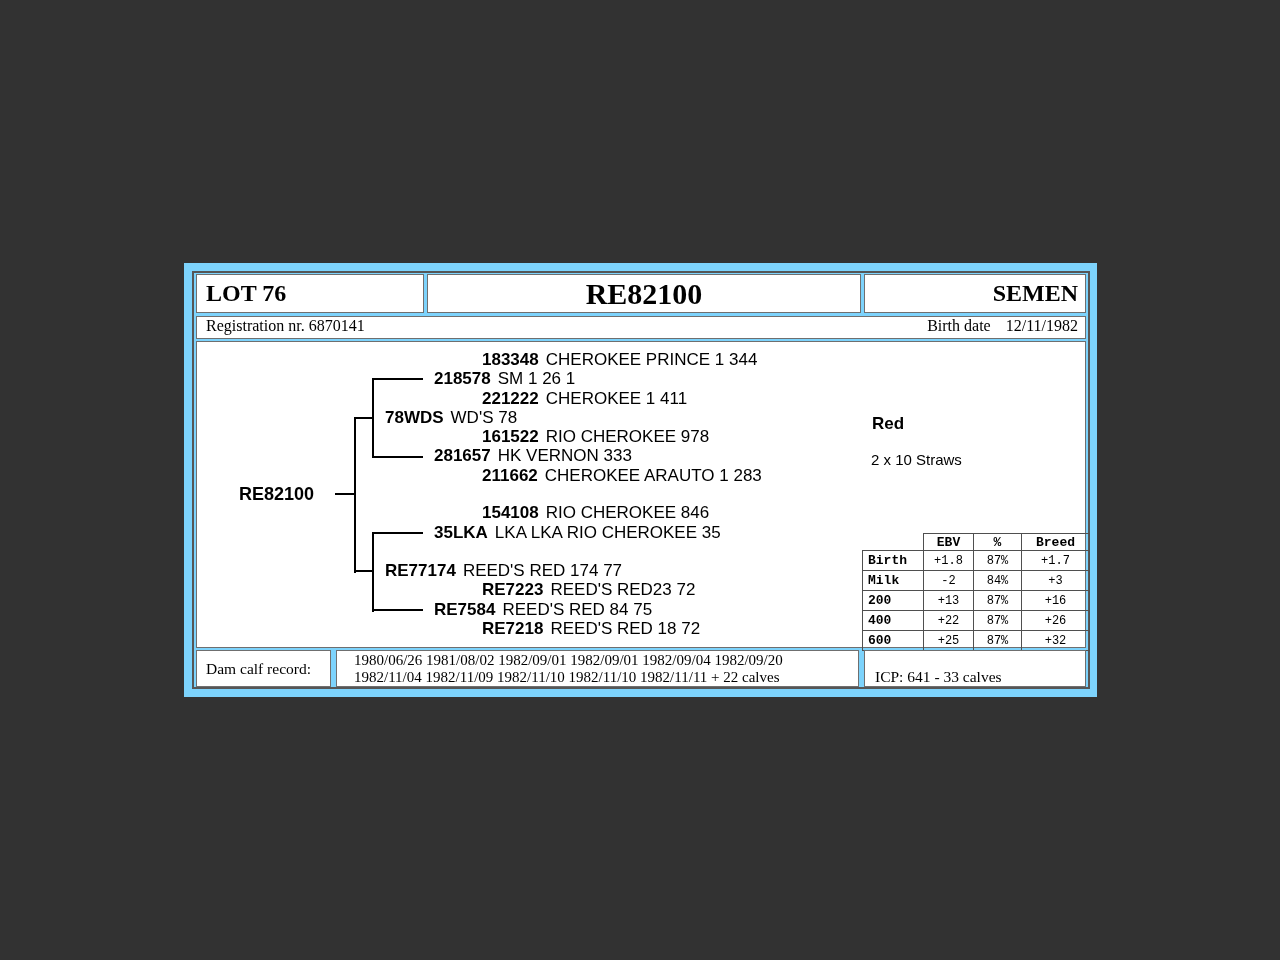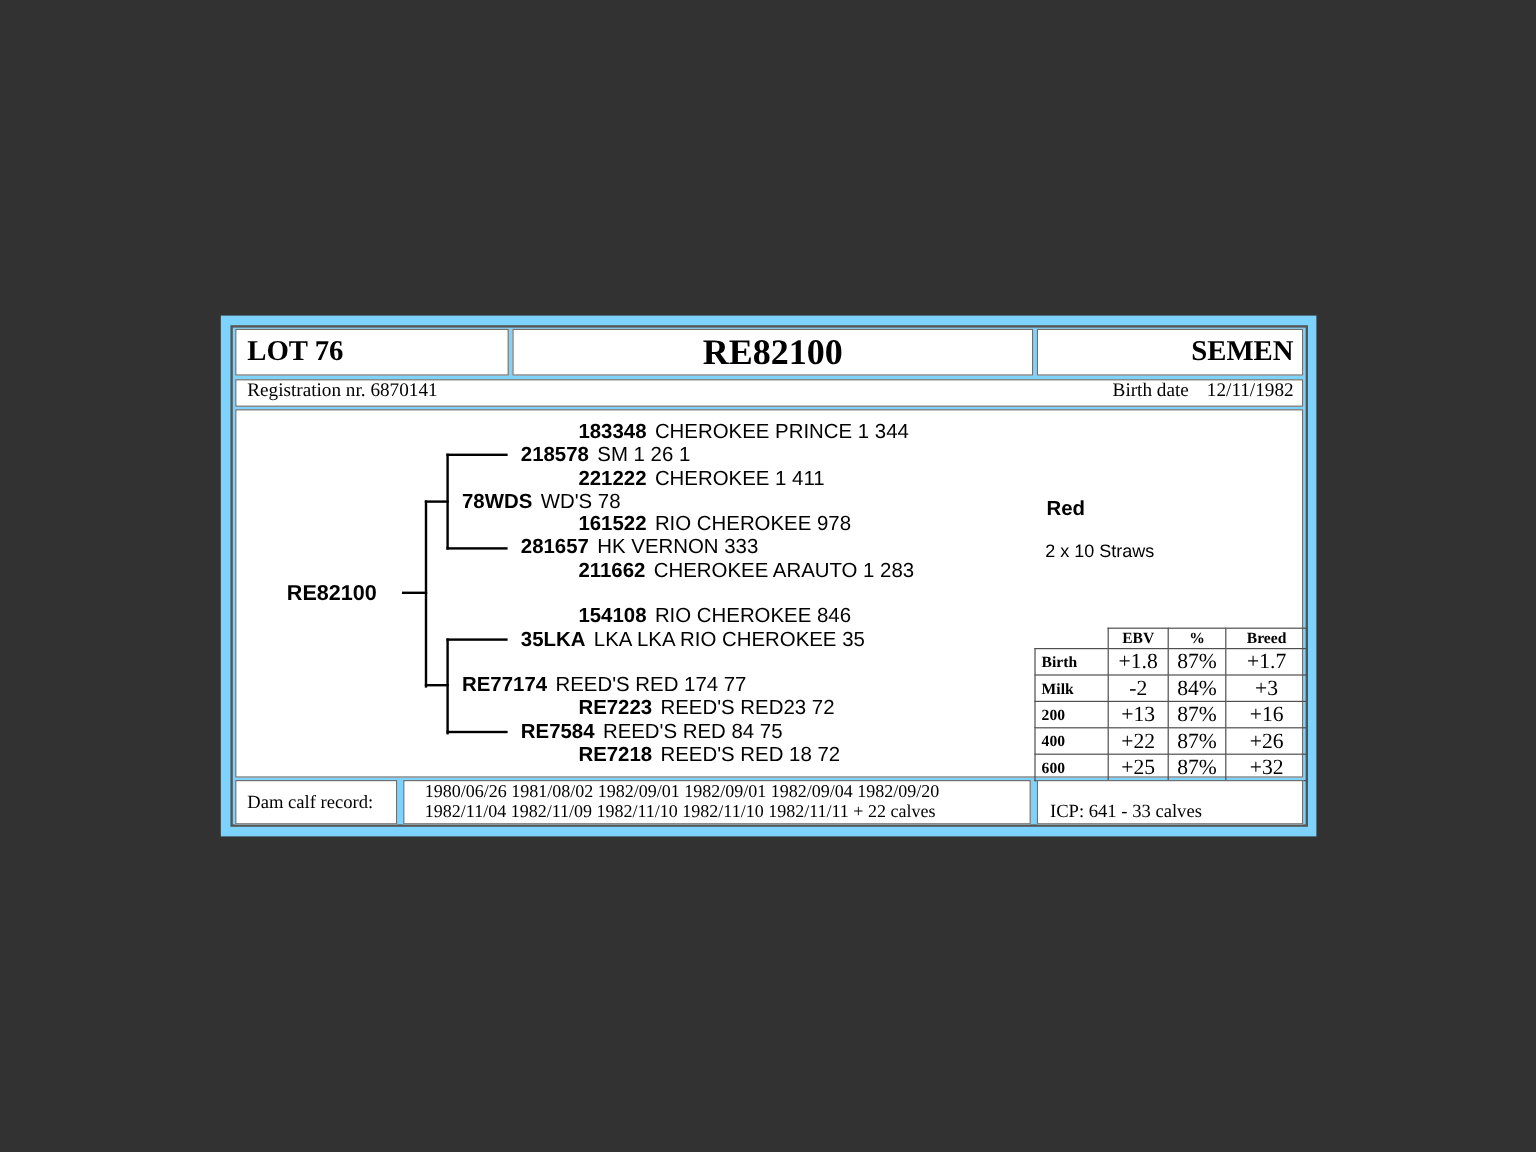--- a/index.html
+++ b/index.html
@@ -45,25 +45,25 @@
   .prow .pid{font-weight:bold;margin-right:7px;}
   .g1{left:201px;}
   .g2{left:250px;}
   .g3{left:298px;}
   .root-label{position:absolute;left:55px;top:220px;font-weight:bold;font-size:18px;line-height:22px;}
   .tline{position:absolute;background:#000;}
   
   .color-label{position:absolute;left:688px;top:151px;font-weight:bold;font-size:17px;}
   .straws-label{position:absolute;left:687px;top:188px;font-size:15px;}
   
-  .ebv{position:absolute;left:678px;top:260px;border-collapse:collapse;
-    font-family:Liberation Serif, serif;border-radius:13px;}
+  .ebv{position:absolute;left:678px;top:270px;border-collapse:collapse;
+    font-family:Liberation Mono, monospace;border-radius:13px;}
   .ebv th,.ebv td{border:1px solid #4f4f4f;padding:0;}
   .ebv th{font-size:13px;font-weight:bold;}
-  .ebv td{font-size:18px;text-align:center;}
+  .ebv td{font-size:12px;text-align:center;}
   .ebv .hdr th{height:16px;text-align:center;}
   .ebv .blank{border:none;background:transparent;}
   .ebv tbody th{text-align:left;padding-left:5px;height:19px;}
   .c-label{width:61px;} .c-ebv{width:50px;} .c-pct{width:48px;} .c-breed{width:68px;}
   
   .dam-label-cell{left:12px;top:387px;width:135px;height:37px;
     font-family:"Liberation Serif",serif;font-size:15.5px;
     display:flex;align-items:center;padding-left:9px;}
   .dam-dates-cell{left:152px;top:387px;width:523px;height:37px;
     font-family:"Liberation Serif",serif;font-size:15px;line-height:17px;

